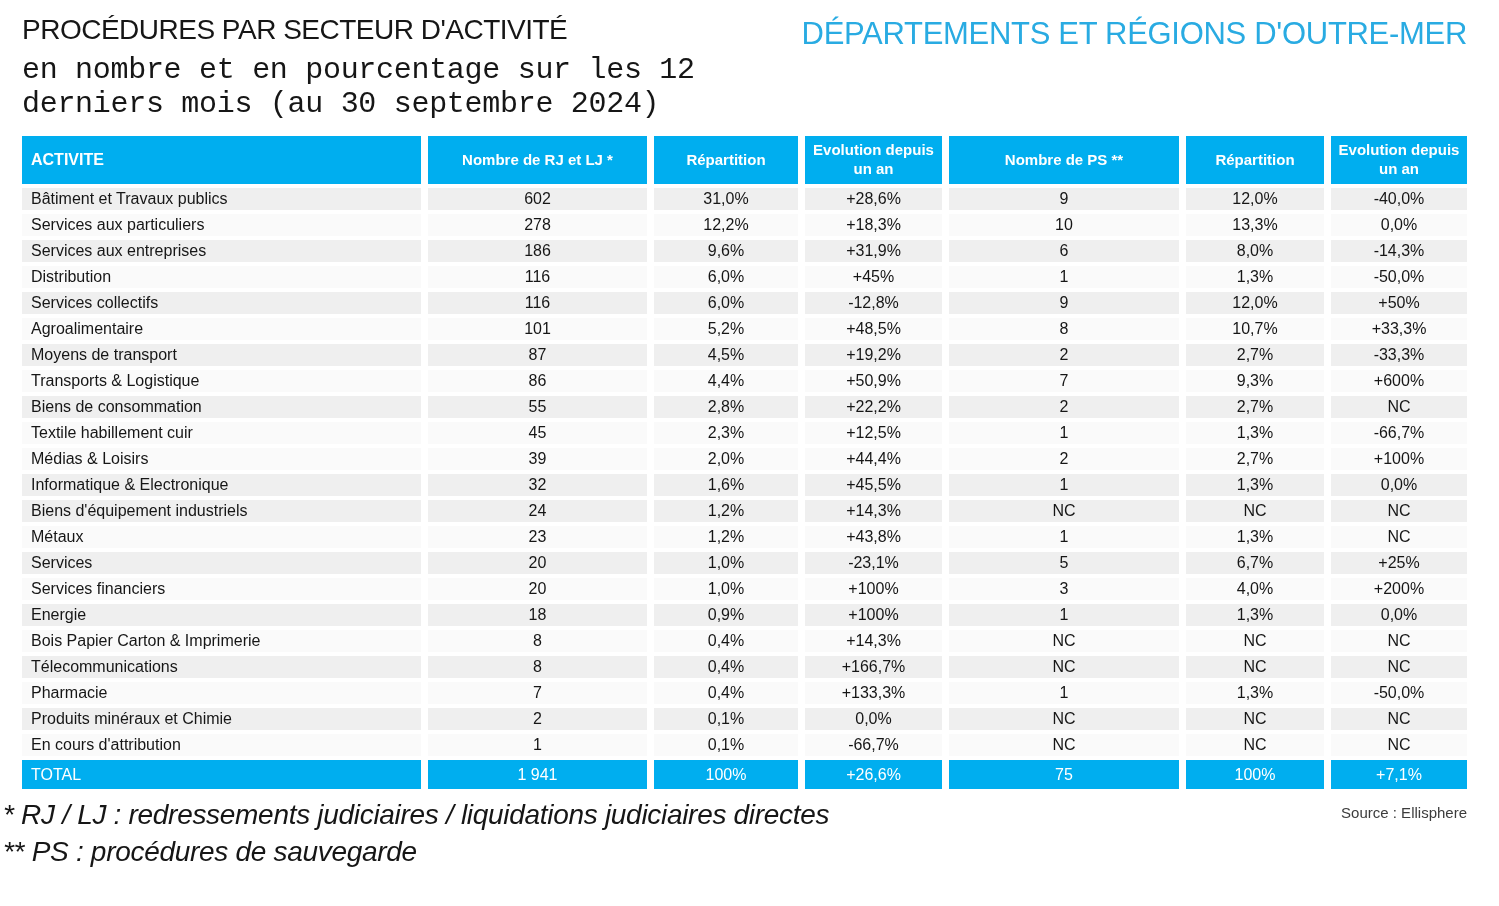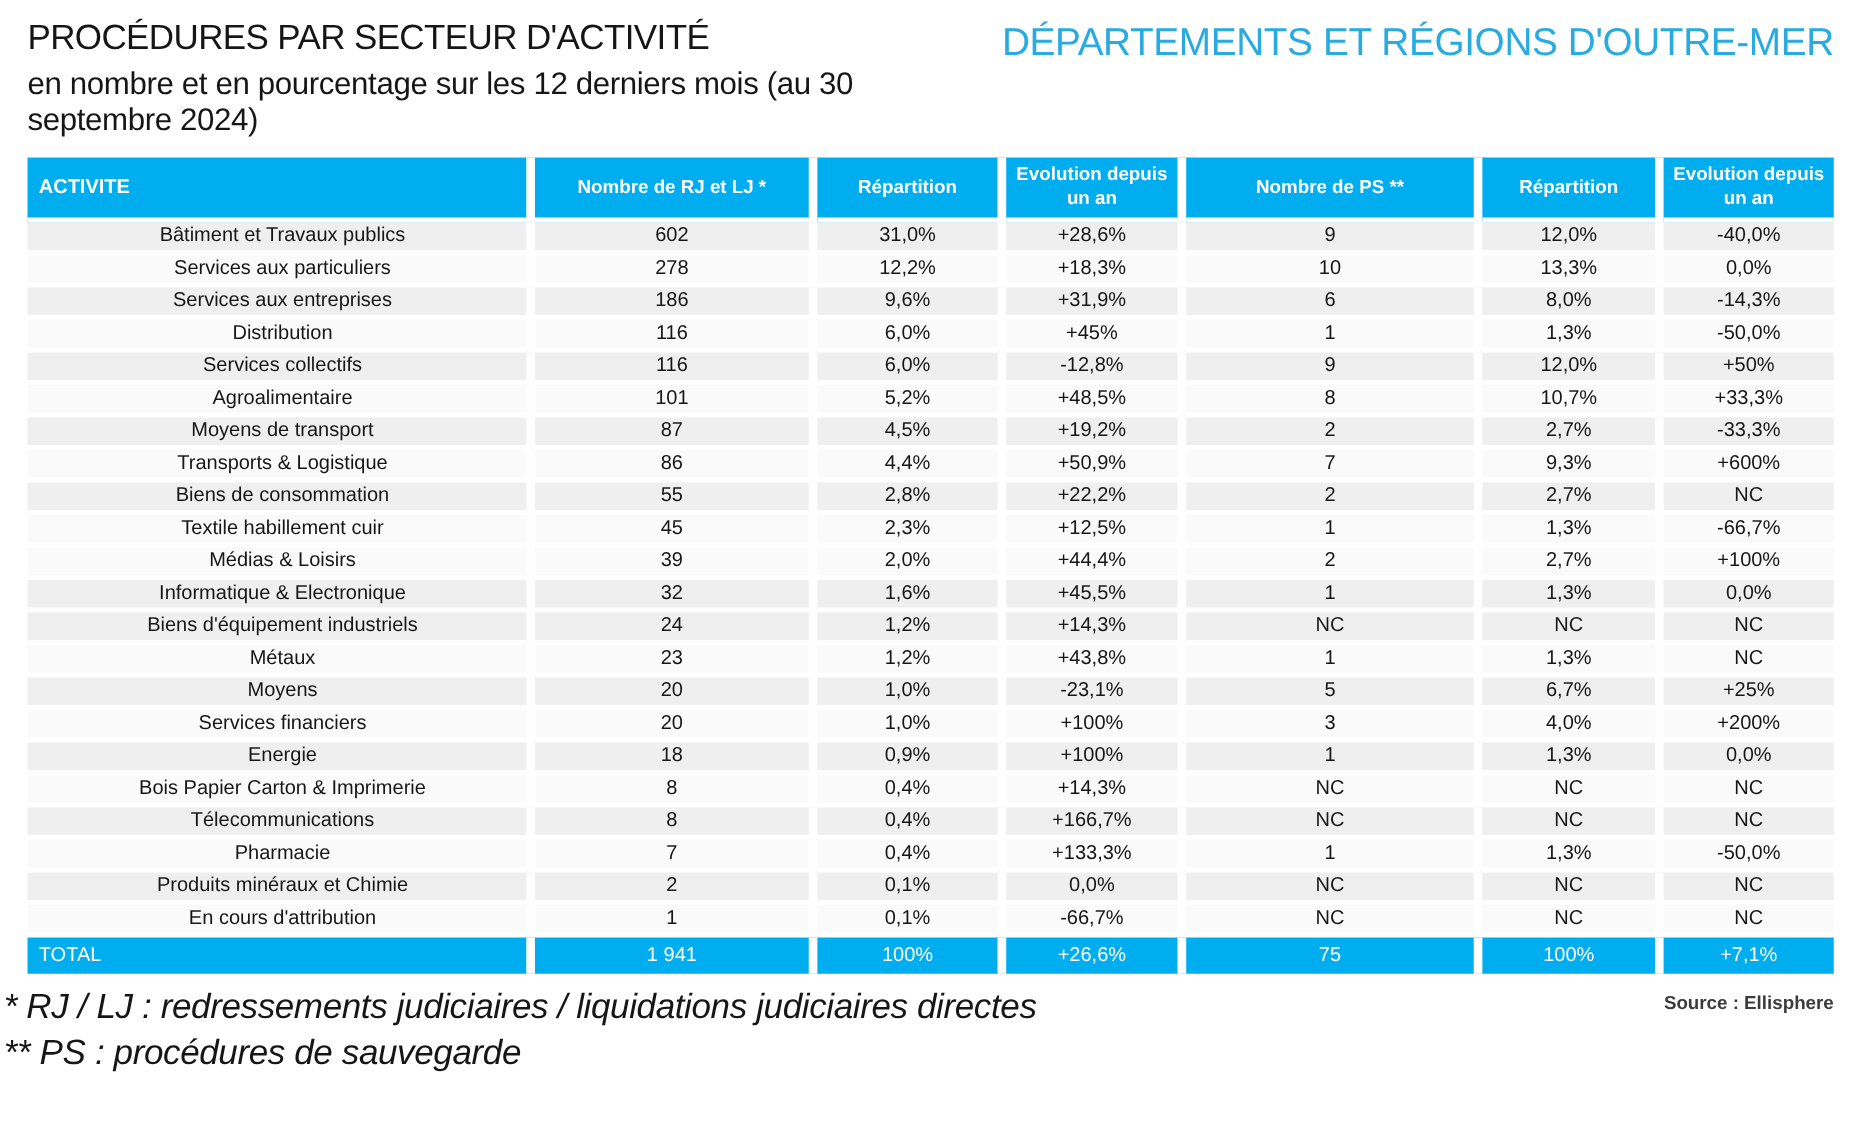--- a/index.html
+++ b/index.html
@@ -10,55 +10,55 @@
     color:#161616;
     overflow:hidden;
   }
   .page { padding:14px 32px 0 22px; }
 
   
   .top { display:flex; justify-content:space-between; align-items:flex-start; }
   .page-title {
     font-size:28px; font-weight:400; letter-spacing:-0.5px; line-height:1.15;
   }
-  .subtitle { font-size:25px; font-weight:400; margin-top:7px; letter-spacing:-0.3px; }
+  .subtitle { font-size:30px; font-weight:400; margin-top:7px; letter-spacing:-0.3px;font-family:Liberation Mono, monospace; }
   .region {
     font-size:31px; font-weight:400; letter-spacing:-0.3px;
     color:var(--region, #29ABE2); white-space:nowrap; margin-top:2px;
   }
 
   
   table {
     width:1445px; margin-top:15px;
     border-collapse:separate; border-spacing:0; table-layout:fixed;
   }
   th, td { vertical-align:middle; overflow:hidden; white-space:nowrap; }
   th:not(:last-child), td:not(:last-child) { border-right:7px solid #fff; }
   thead th, tbody td { border-bottom:4px solid #fff; }
   thead th {
     background:var(--accent, #00AEEF); color:#fff;
     font-weight:700; font-size:15px; height:52px; text-align:center;
     white-space:normal; line-height:1.25; padding:0 6px;
   }
   thead th:first-child { text-align:left; padding-left:9px; font-size:16px; }
   tbody td { height:26px; font-size:16px; text-align:center; }
-  tbody td:first-child { text-align:center; padding-left:9px;margin-left:31px; }
+  tbody td:first-child { text-align:left; padding-left:9px;margin-left:31px; }
   tbody tr.odd  td { background:var(--row-odd,  #EFEFEF); }
   tbody tr.even td { background:var(--row-even, #FAFAFA); }
   tfoot td {
     background:var(--accent, #00AEEF); color:#fff;
     font-weight:400; font-size:16px; height:29px; text-align:center;
   }
   tfoot td:first-child { text-align:left; padding-left:9px; }
   tfoot td:not(:last-child) { border-right:7px solid #fff; }
 
   
   .bottom { display:flex; justify-content:space-between; align-items:flex-start; width:1445px; margin-top:8px; }
   .footnotes { font-style:italic; font-size:28px; line-height:1.32; letter-spacing:-0.3px; margin-left:-19px; }
-  .source { font-size:15px; color:#3c3c3c; margin-top:7px;font-weight:bold; }
+  .source { font-size:15px; color:#3c3c3c; margin-top:7px; }
 </style>
 </head>
 <body>
 
 <div class="page">
 
   <div class="top">
     <div>
       <div class="page-title">PROCÉDURES PAR SECTEUR D'ACTIVITÉ</div>
       <div class="subtitle">en nombre et en pourcentage sur les 12 derniers mois (au 30 septembre 2024)</div>
@@ -208,21 +208,21 @@
         <tr class="even">
           <td>Métaux</td>
           <td>23</td>
           <td>1,2%</td>
           <td>+43,8%</td>
           <td>1</td>
           <td>1,3%</td>
           <td>NC</td>
         </tr>
         <tr class="odd">
-          <td>Moyens</td>
+          <td>Services</td>
           <td>20</td>
           <td>1,0%</td>
           <td>-23,1%</td>
           <td>5</td>
           <td>6,7%</td>
           <td>+25%</td>
         </tr>
         <tr class="even">
           <td>Services financiers</td>
           <td>20</td>

